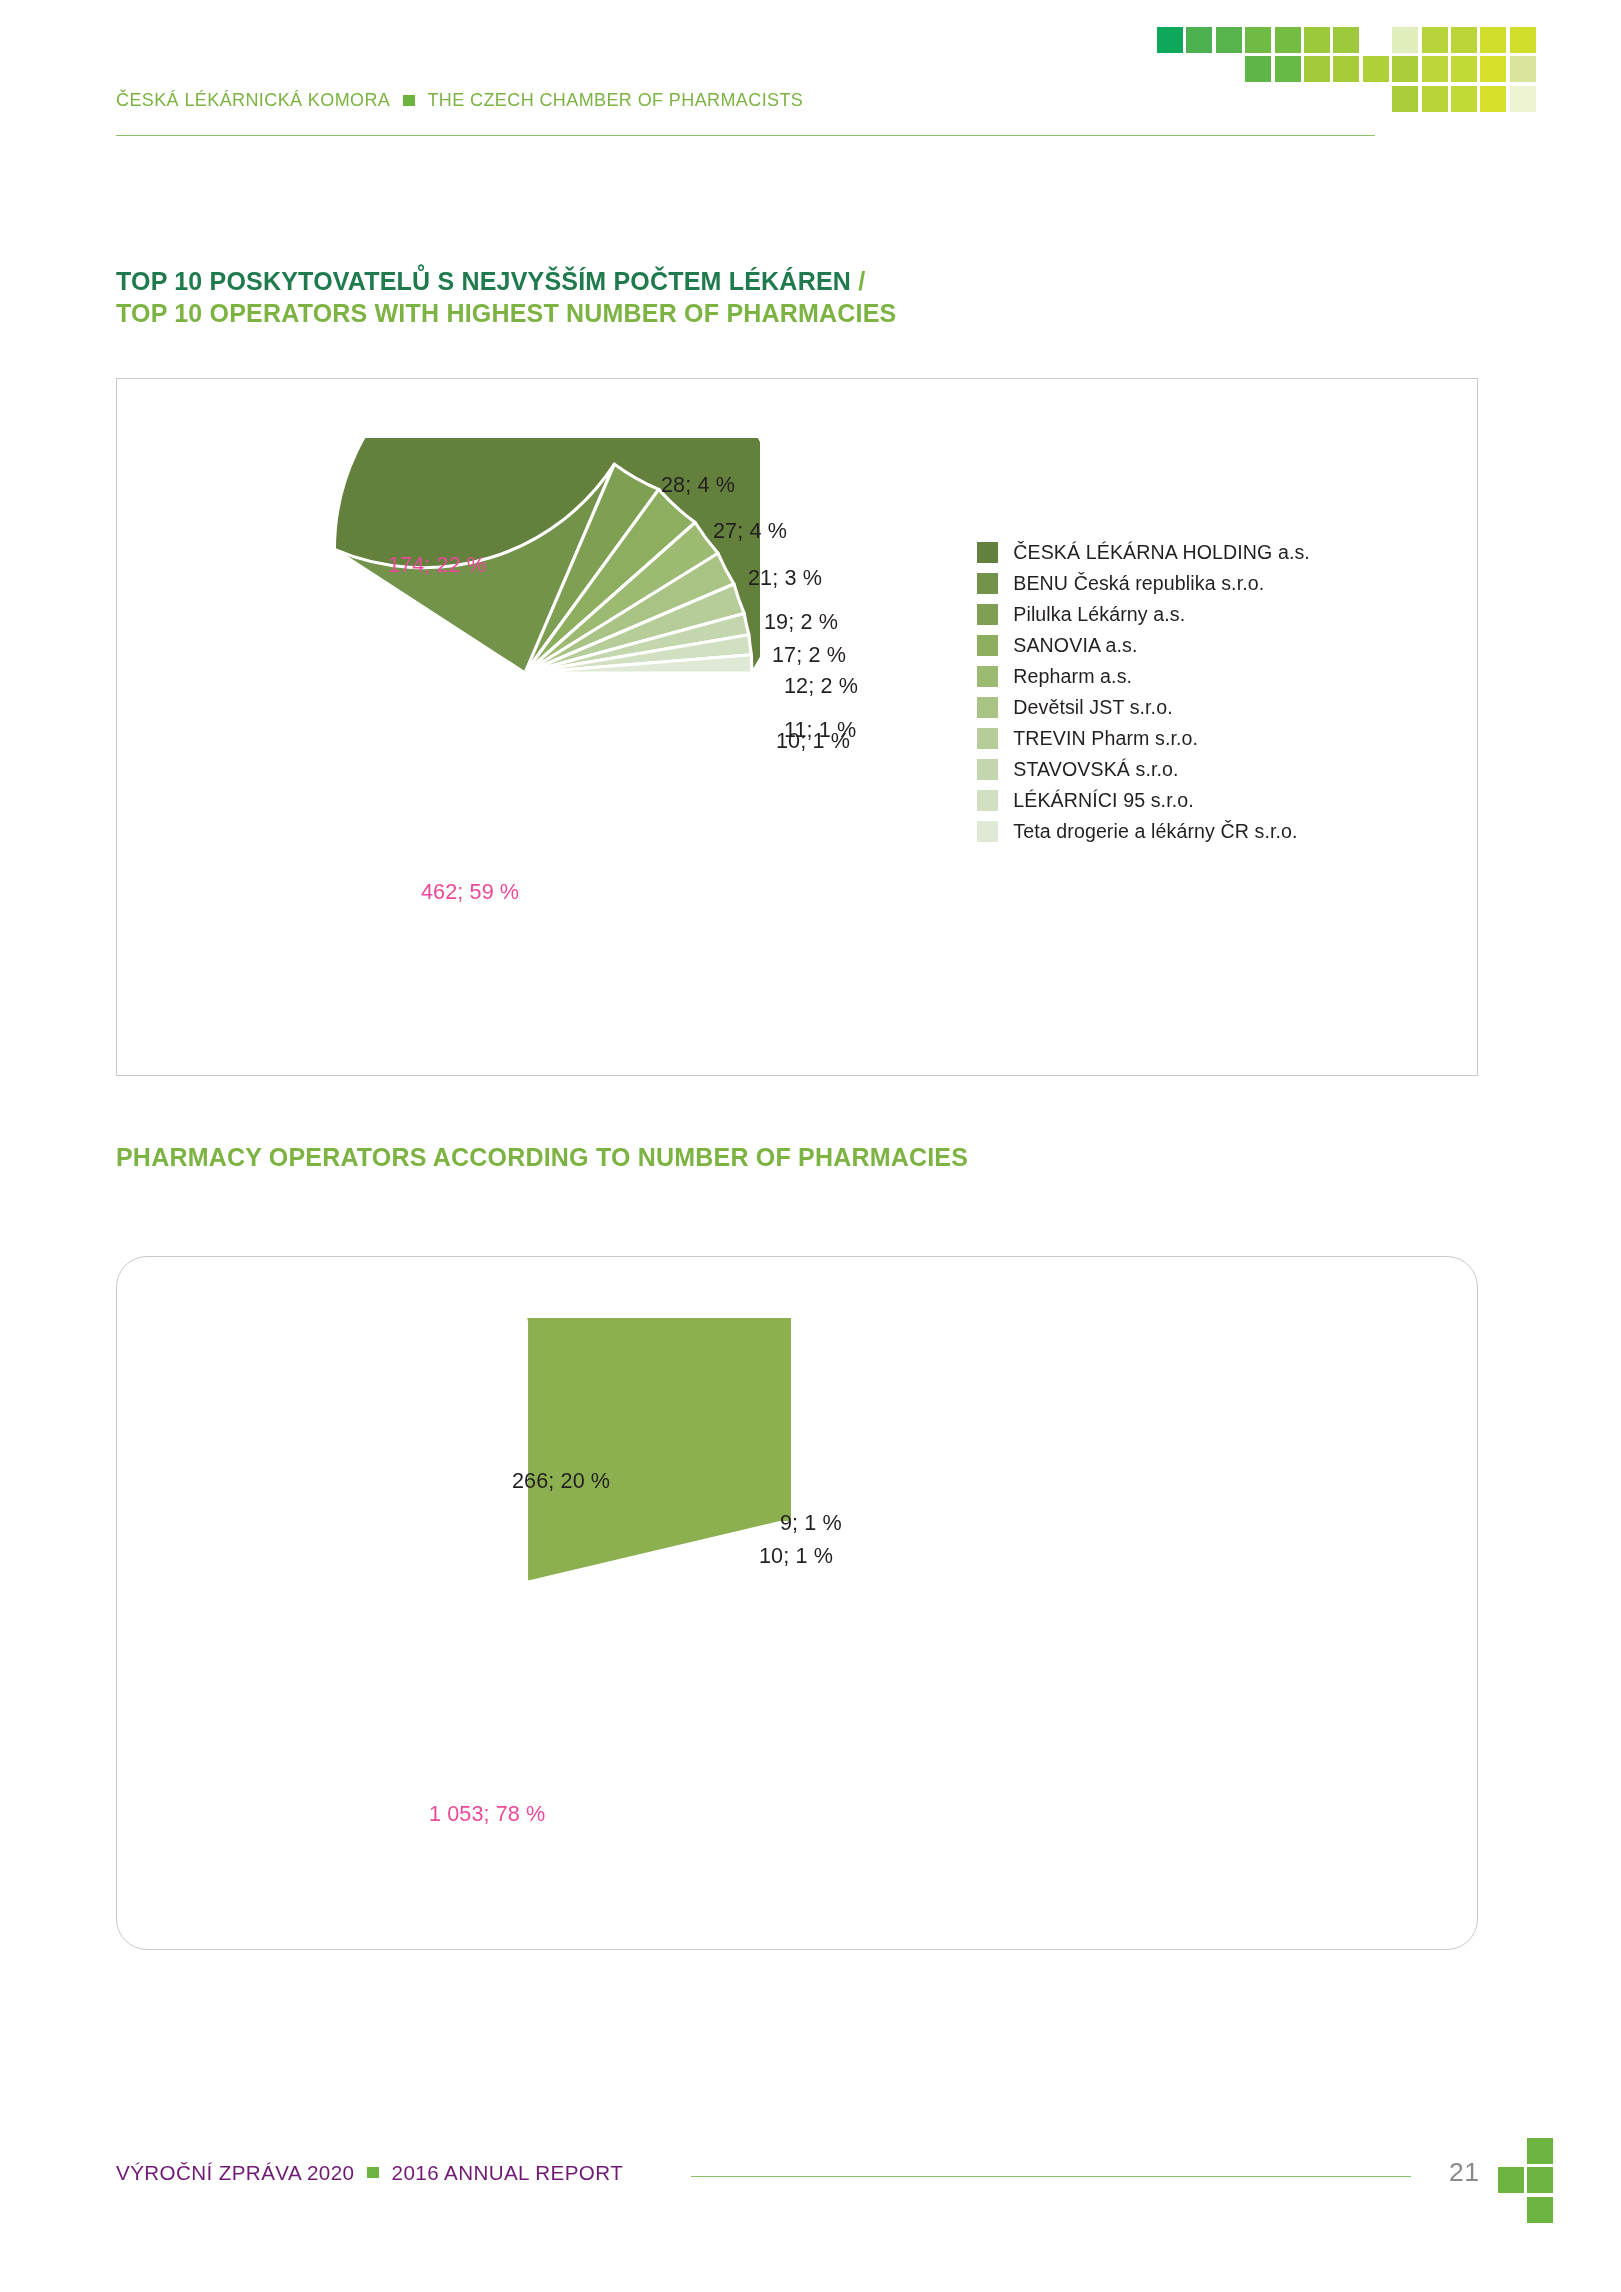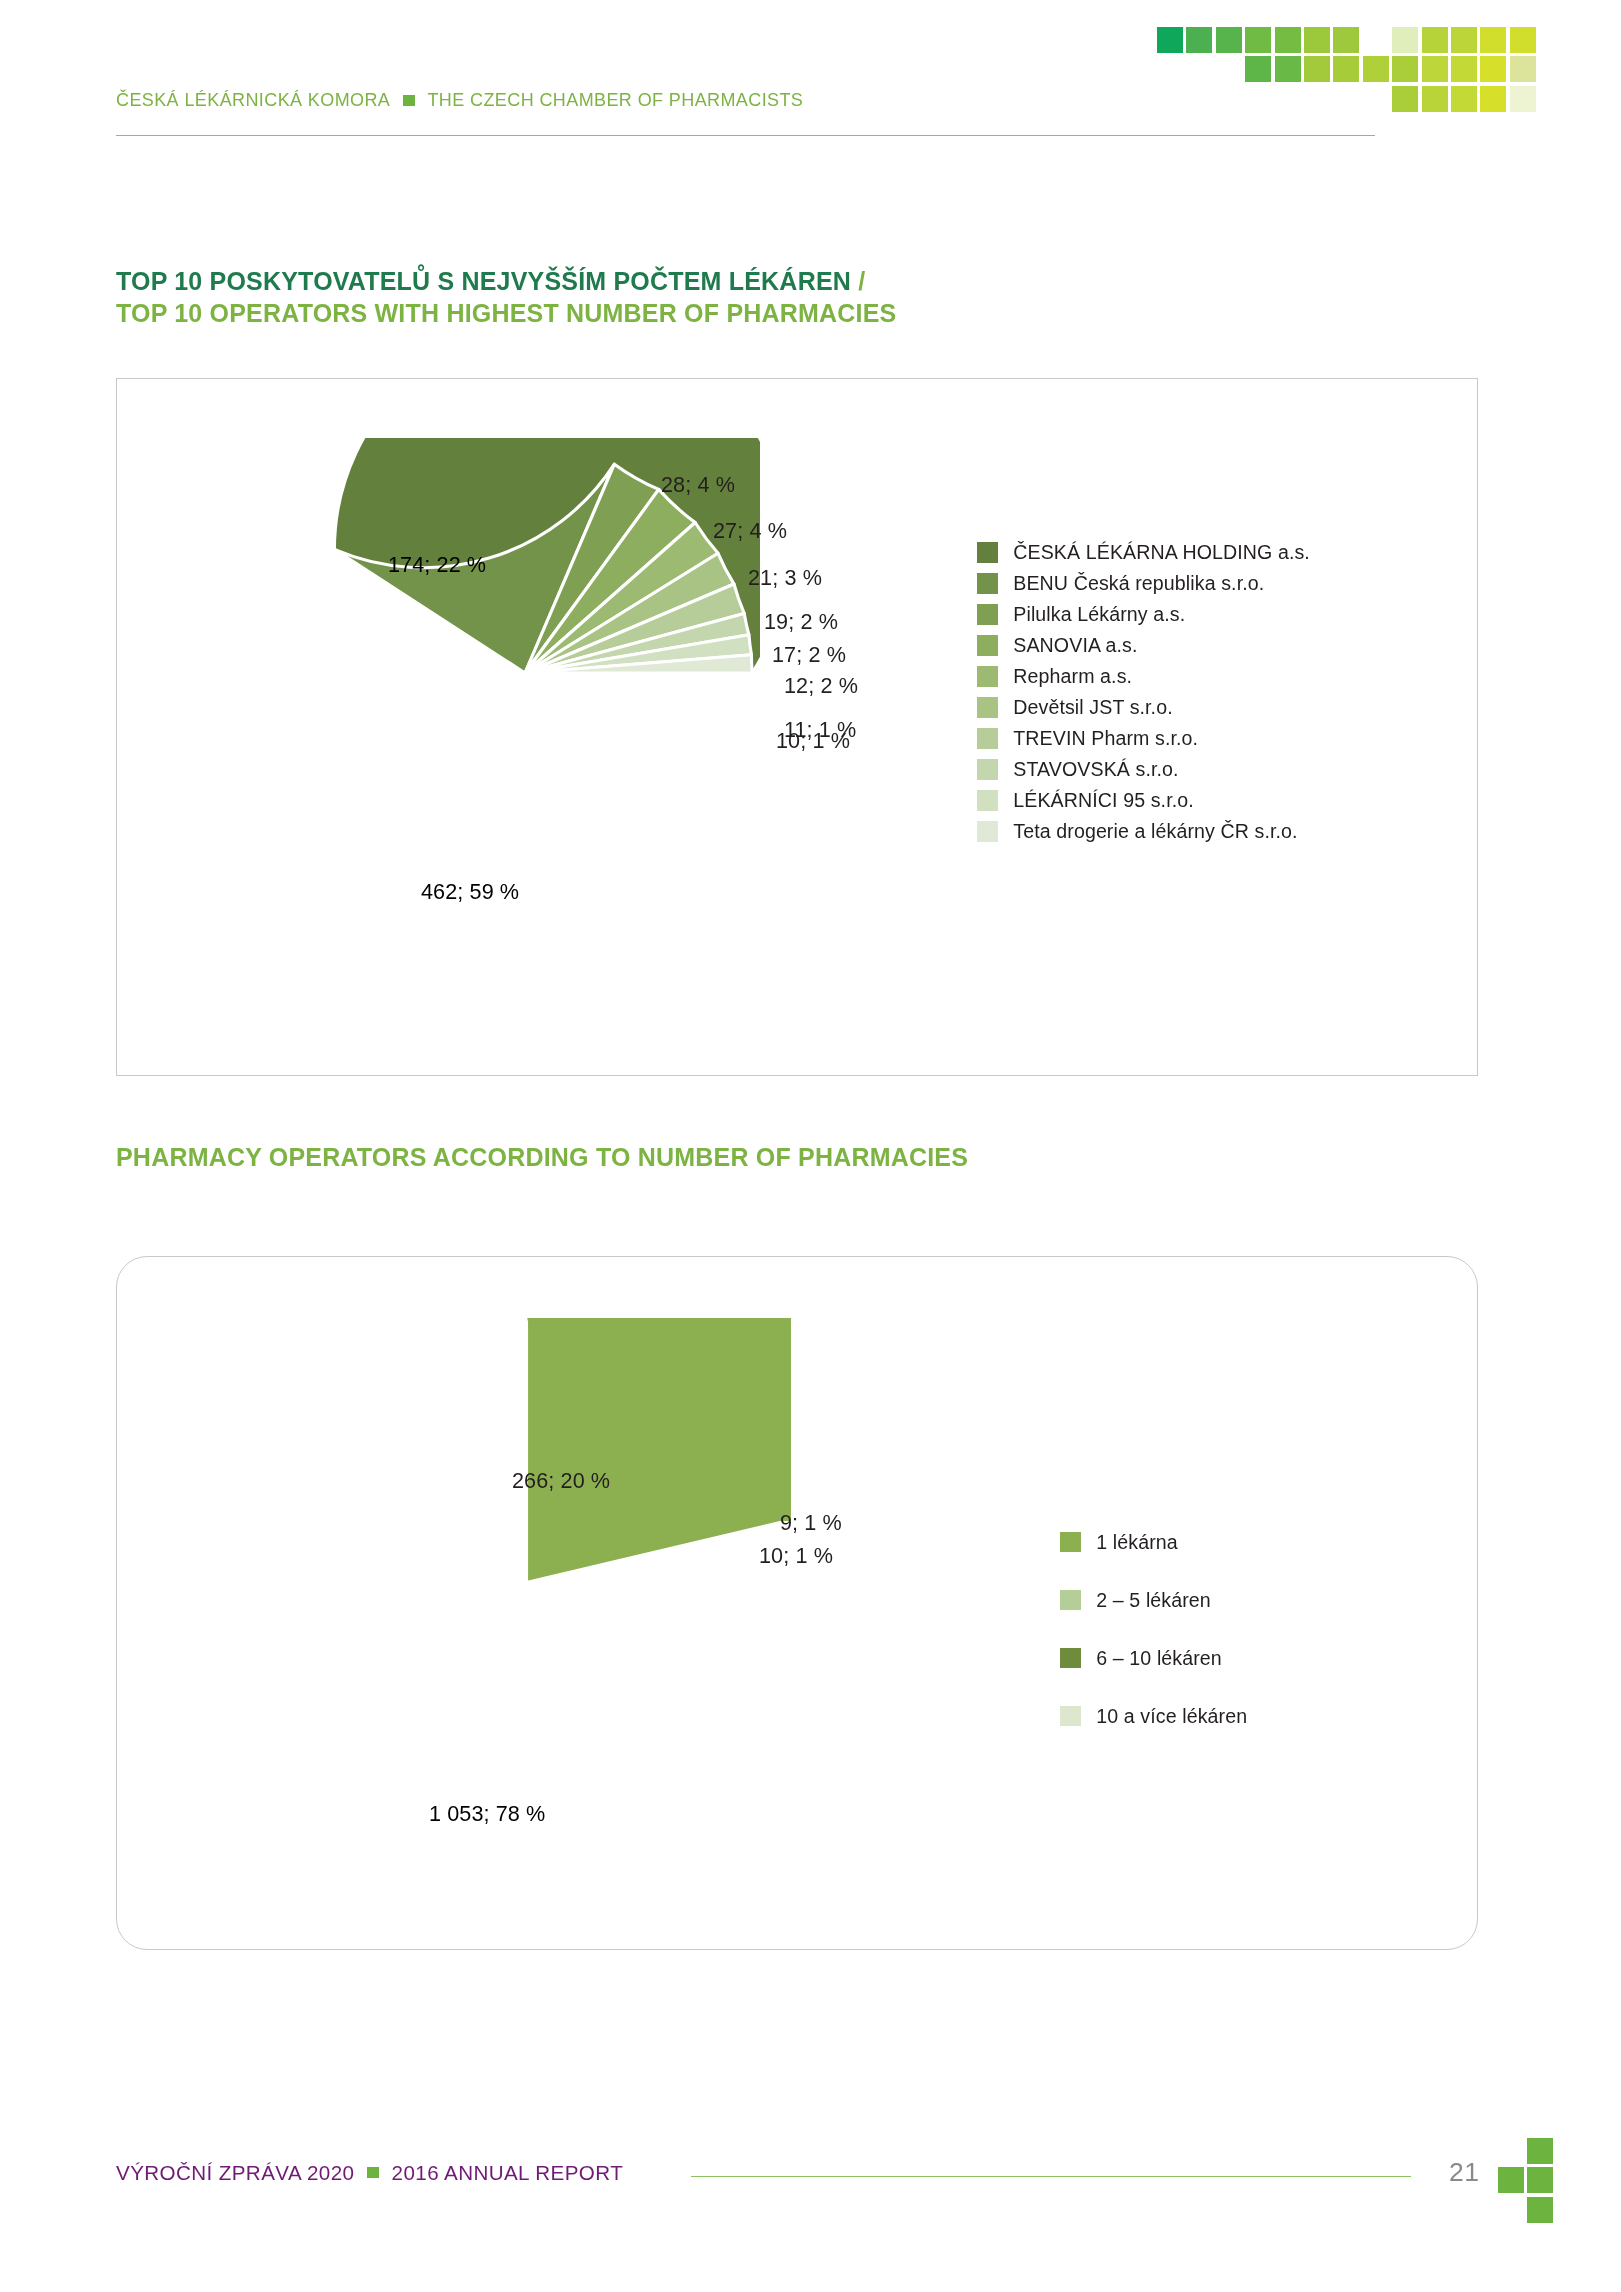--- a/index.html
+++ b/index.html
@@ -96,21 +96,21 @@
   .pie-wrap { position: absolute; }
   .pie-wrap svg { display: block; }
 
   .pie-label {
     position: absolute;
     font-size: 21.6px;
     white-space: nowrap;
     letter-spacing: 0.1px;
     text-align: right;
   }
-  .pie-label.inside { color: #000000; }
+  .pie-label.inside { color: #ec4899; }
   .pie-label.outside { color: #231f20; }
 
   
   .legend { position: absolute; }
   .legend-item {
     display: flex;
     align-items: center;
     white-space: nowrap;
   }
   .legend-swatch {
@@ -305,38 +305,20 @@
         <path d="M 270 270 L 528.8459305276333 208.72370564987145 A 266 266 0 0 1 525.6841311501323 196.64043976411847 Z" fill="#dde7cd" stroke="#ffffff" stroke-width="3.2" stroke-linejoin="round"></path>
         <path d="M 270 270 L 269.99999999999994 4 A 266 266 0 1 1 528.8459305276333 208.72370564987145 Z" fill="#8cb04f" stroke="#ffffff" stroke-width="3.2" stroke-linejoin="round"></path>
       </svg>
   </div>
   <div id="pie-labels-2">
       <div class="pie-label inside" style="left: 312px; top: 544px;">1 053; 78 %</div>
       <div class="pie-label outside" style="left: 395px; top: 211px;">266; 20 %</div>
       <div class="pie-label outside" style="left: 663px; top: 253px;">9; 1 %</div>
       <div class="pie-label outside" style="left: 642px; top: 286px;">10; 1 %</div>
     </div>
-  <div class="legend" id="legend-2" style="left:943px; top:256px;">
-      <div class="legend-item">
-        <span class="legend-swatch" style="background: rgb(140, 176, 79);"></span>
-        <span class="legend-label">1 lékárna</span>
-      </div>
-      <div class="legend-item">
-        <span class="legend-swatch" style="background: rgb(181, 205, 150);"></span>
-        <span class="legend-label">2 – 5 lékáren</span>
-      </div>
-      <div class="legend-item">
-        <span class="legend-swatch" style="background: rgb(111, 140, 61);"></span>
-        <span class="legend-label">6 – 10 lékáren</span>
-      </div>
-      <div class="legend-item">
-        <span class="legend-swatch" style="background: rgb(221, 231, 205);"></span>
-        <span class="legend-label">10 a více lékáren</span>
-      </div>
-    </div>
 </div>
 
 <div id="page-footer">
   <div id="footer-title-row">
     <span class="ftr-text">VÝROČNÍ ZPRÁVA 2020</span>
     <span class="ftr-sq"></span>
     <span class="ftr-text">2016 ANNUAL REPORT</span>
   </div>
   <div id="footer-rule"></div>
   <div id="page-number">21</div>

